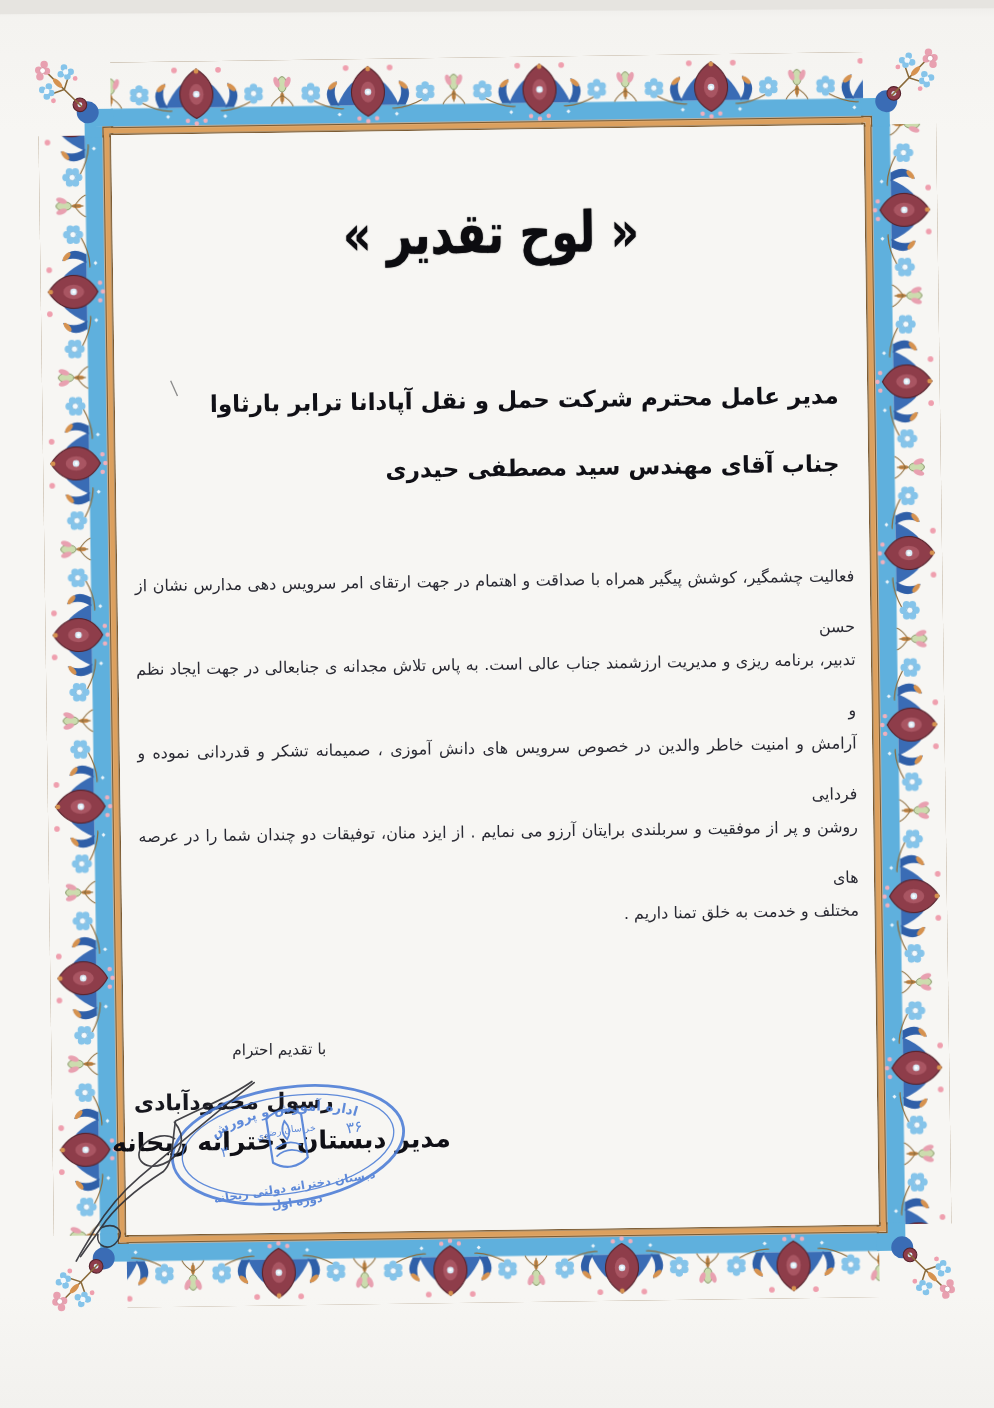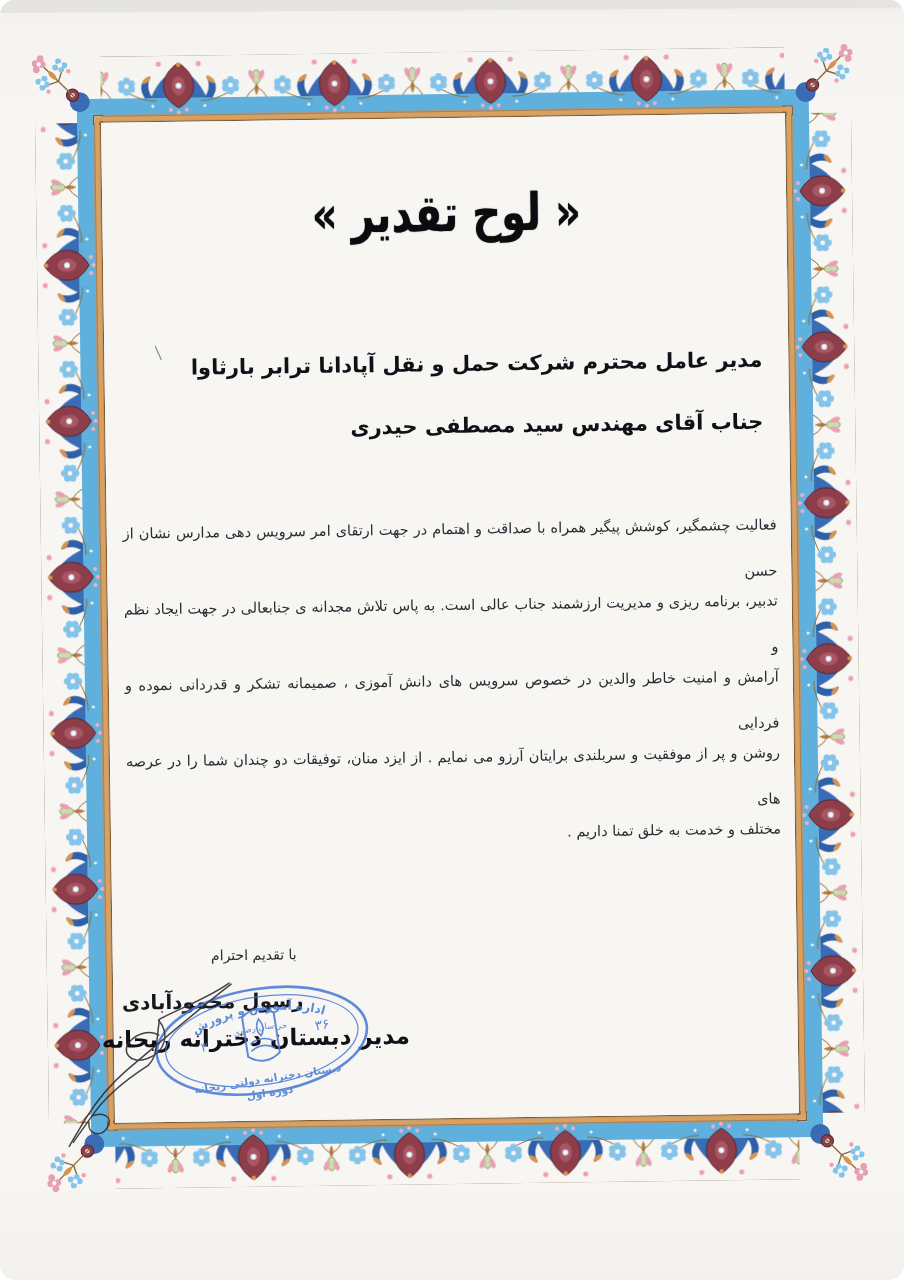--- a/index.html
+++ b/index.html
@@ -1,20 +1,19 @@
 <!DOCTYPE html>
 <html lang="fa"><head>
 <meta charset="utf-8">
 <style>
   html,body{margin:0;padding:0;background:#ffffff;}
   .stage{
     position:relative;width:904px;height:1280px;overflow:hidden;
     background:linear-gradient(180deg,#eceae7 0px,#f4f3f0 16px,#f7f6f3 120px,#f7f6f3 92%,#f2f1ee 100%);
     font-family:"DejaVu Sans",sans-serif;
-    border-radius:15px;
   }
   .scan-edge{position:absolute;top:0;left:0;right:0;height:13px;background:#e6e4e0;transform:skewY(-.35deg);transform-origin:left top;}
   .page{position:absolute;inset:0;transform:rotate(-0.8deg);transform-origin:452px 620px;}
   svg{display:block}
   .layer{position:absolute;left:0;top:0;width:904px;height:1280px;pointer-events:none;}
   .txt{position:absolute;direction:rtl;color:#14141a;white-space:nowrap;}
   .title{left:120px;right:120px;top:190px;text-align:center;font-size:40px;font-weight:bold;
          letter-spacing:1px;transform:scaleY(1.28);color:#0c0c10;text-shadow:0 0 1px #333;}
   .rec{right:138px;font-size:21px;font-weight:bold;color:#101016;}
   .rec1{top:352px}.rec2{top:414px}

